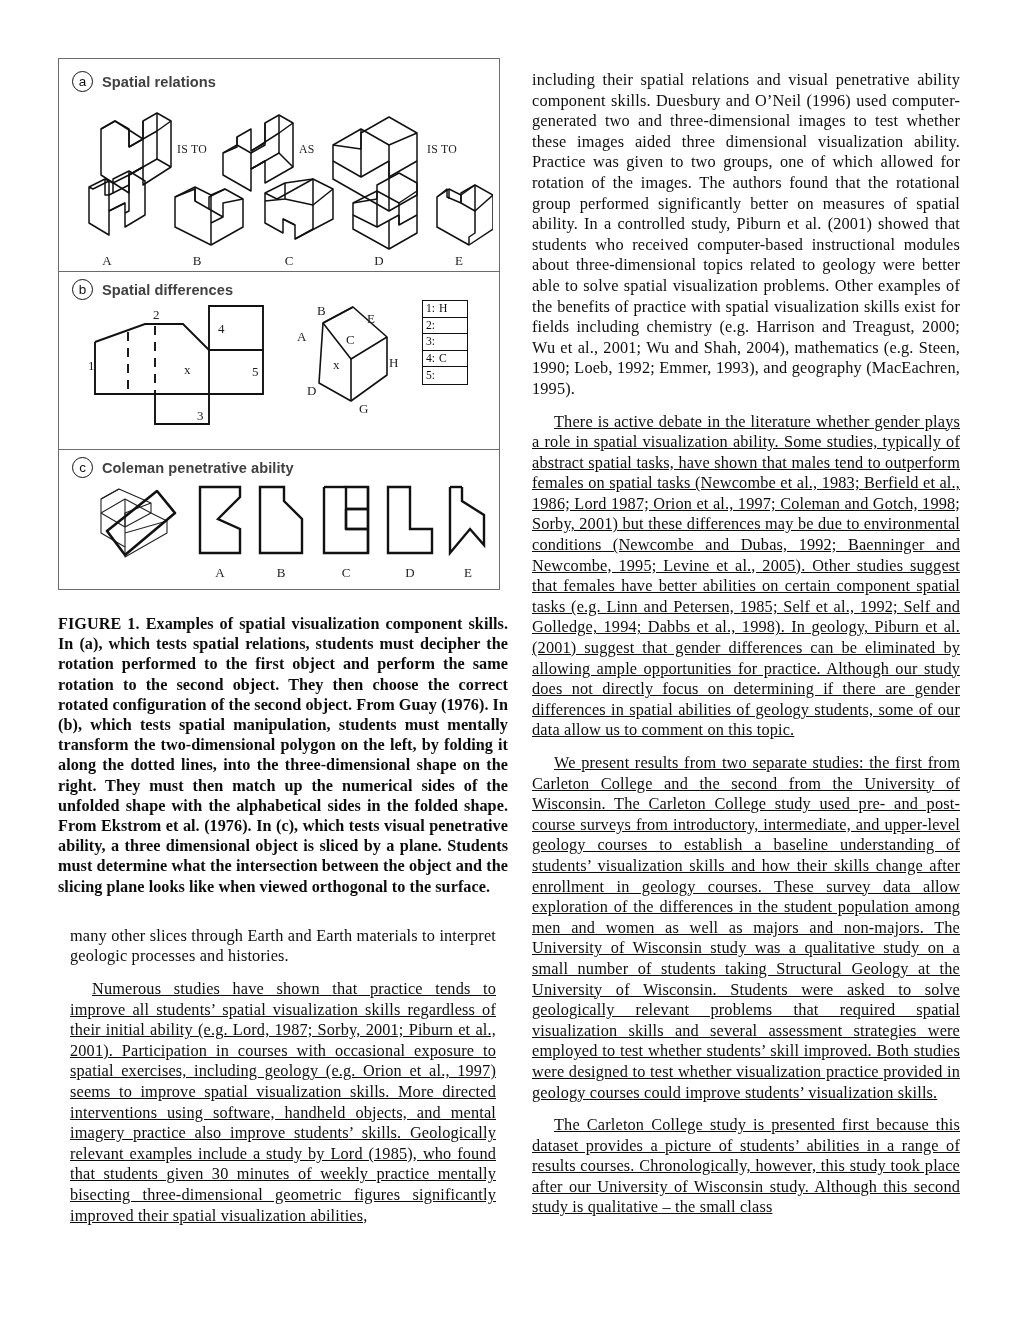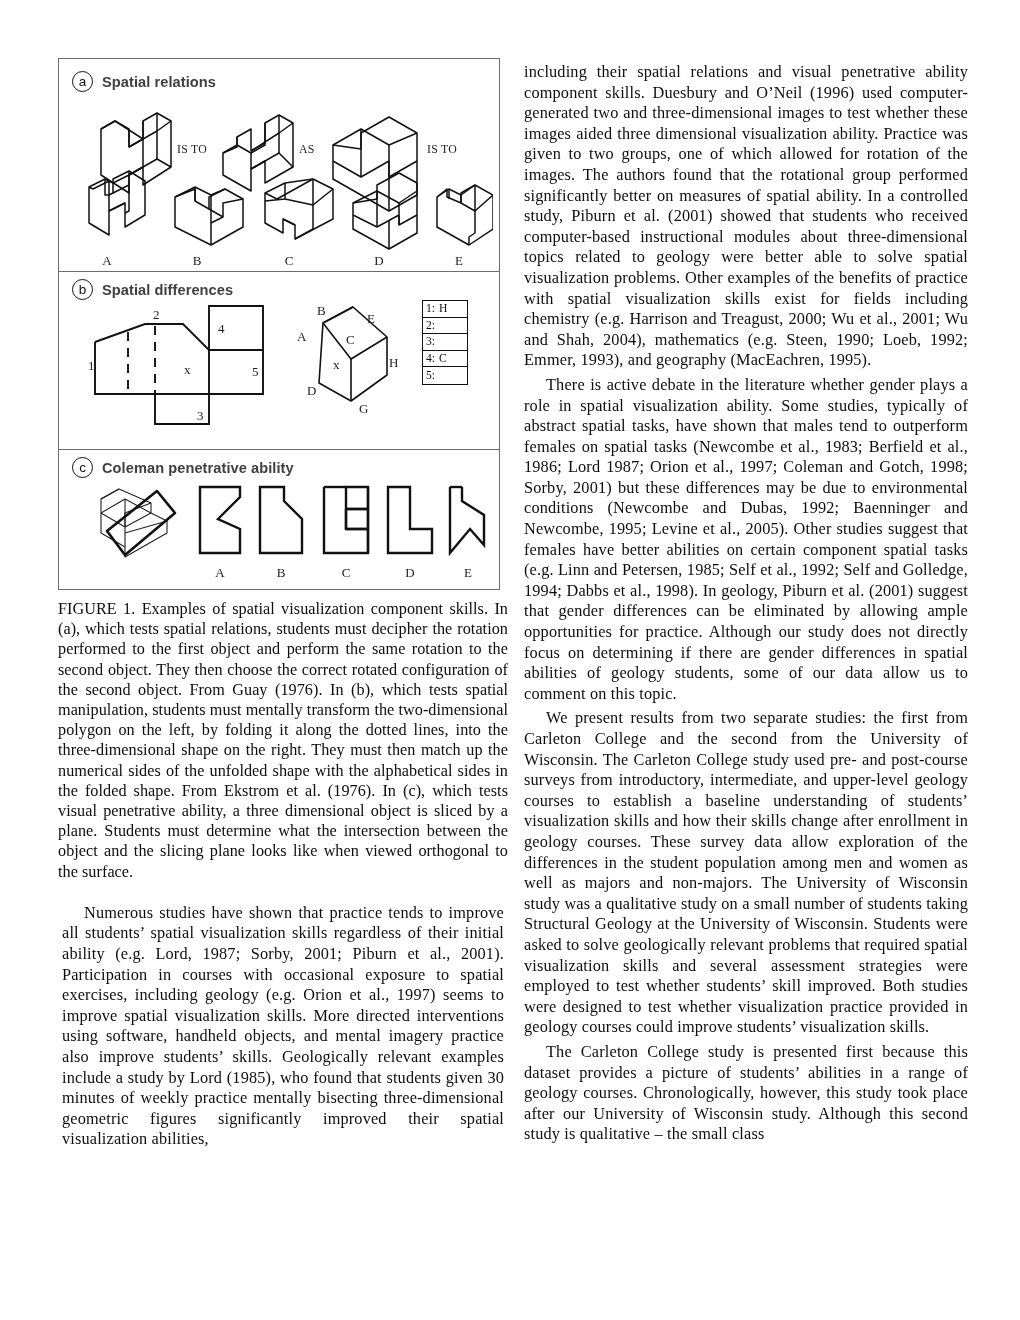--- a/index.html
+++ b/index.html
@@ -33,26 +33,26 @@
     width: 452px;
   }
 
   
   .body-par {
     font-family: "Liberation Serif", serif;
     font-size: 16.3px;
     line-height: 20.6px;
     text-align: justify;
     text-justify: inter-word;
-    margin: 4px;
+    margin: 12px;
     letter-spacing: 0.01em;
     -webkit-hyphens: none;
     hyphens: none;
   }
-  .body-par.indent { text-indent: 22px; }
+  .body-par.indent { text-indent: 22px; text-decoration: underline; }
 
   .section-head {
     font-family: "Liberation Sans", sans-serif;
     font-size: 18.5px;
     font-weight: bold;
     letter-spacing: -0.002em;
     margin: 13px 0 1px 0;
     line-height: 22px;
   }
 
@@ -106,23 +106,23 @@
   }
   .rel-word {
     font-family: "Liberation Serif", serif;
     font-size: 11.8px;
     fill: #222;
     letter-spacing: .02em;
   }
 
   
   .fig-caption {
-    margin-top: 9px;
-    font-family: "Liberation Serif", serif;
-    font-weight: normal;
+    margin-top: 24px;
+    font-family: "Liberation Serif", serif;
+    font-weight: bold;
     font-size: 16.2px;
     line-height: 20.2px;
     text-align: justify;
     letter-spacing: 0.003em;
   }
 
   .par-gap-sm { height: 17px; }
 </style>
 </head>
 <body>
@@ -360,28 +360,29 @@
         <text class="ser-lbl" x="216" y="98" text-anchor="middle">D</text>
         <text class="ser-lbl" x="274" y="98" text-anchor="middle">E</text>
       </svg>
 
     </div>
 
     <div class="fig-caption">FIGURE 1. Examples of spatial visualization component skills. In (a), which tests spatial relations, students must decipher the rotation performed to the first object and perform the same rotation to the second object. They then choose the correct rotated configuration of the second object. From Guay (1976). In (b), which tests spatial manipulation, students must mentally transform the two-dimensional polygon on the left, by folding it along the dotted lines, into the three-dimensional shape on the right. They must then match up the numerical sides of the unfolded shape with the alphabetical sides in the folded shape. From Ekstrom et al. (1976). In (c), which tests visual penetrative ability, a three dimensional object is sliced by a plane. Students must determine what the intersection between the object and the slicing plane looks like when viewed orthogonal to the surface.</div>
 
     <div class="par-gap-sm"></div>
 
+    <p class="body-par">many other slices through Earth and Earth materials to interpret geologic processes and histories.</p>
     <p class="body-par indent">Numerous studies have shown that practice tends to improve all students’ spatial  visualization skills regardless of their initial ability (e.g. Lord, 1987; Sorby, 2001; Piburn et al., 2001). Participation in courses with occasional exposure to spatial exercises, including geology (e.g. Orion et al., 1997) seems to improve spatial visualization skills. More directed interventions using software, handheld objects, and mental imagery practice also improve students’ skills. Geologically relevant examples include a study by Lord (1985), who found that students given 30 minutes of weekly practice mentally bisecting three-dimensional geometric figures significantly improved their spatial visualization abilities,</p>
 
   </div>
 
   <div class="col-right">
 
     <p class="body-par">including their spatial relations and visual penetrative ability component skills. Duesbury and O’Neil (1996) used computer-generated two and three-dimensional images to test whether these images aided three dimensional visualization ability. Practice was given to two groups, one of which allowed for rotation of the images. The authors found that the rotational group performed significantly better on measures of spatial ability. In a controlled study, Piburn et al. (2001) showed that students who received computer-based instructional modules about three-dimensional topics related to geology were better able to solve spatial visualization problems. Other examples of the benefits of practice with spatial visualization skills exist for fields including chemistry (e.g. Harrison and Treagust, 2000; Wu et al., 2001; Wu and Shah, 2004), mathematics  (e.g. Steen, 1990; Loeb, 1992; Emmer, 1993), and geography (MacEachren, 1995).</p>
     <p class="body-par indent">There is active debate in the literature whether gender plays a role in spatial visualization ability. Some studies, typically of abstract spatial tasks, have shown that males tend to outperform females on spatial tasks (Newcombe et al., 1983; Berfield et al., 1986; Lord 1987; Orion et al., 1997; Coleman and Gotch, 1998; Sorby, 2001) but these differences may be due to environmental conditions (Newcombe and Dubas, 1992; Baenninger and Newcombe, 1995; Levine et al., 2005). Other studies suggest that females have better abilities on certain component spatial tasks (e.g. Linn and Petersen, 1985; Self et al., 1992; Self and Golledge, 1994; Dabbs et al., 1998). In geology, Piburn et al. (2001) suggest that gender differences can be eliminated by allowing ample opportunities for practice. Although our study does not directly focus on determining if there are gender differences in spatial abilities of geology students, some of our data allow us to comment on this topic.</p>
 
 
     <p class="body-par indent">We present results from two separate studies: the first from Carleton College and the second from the University of Wisconsin. The Carleton College study used pre- and post-course surveys from introductory, intermediate, and upper-level geology courses to establish a baseline understanding of students’ visualization skills and how their skills change after enrollment in geology courses. These survey data allow exploration of the differences in the student population among men and women as well as majors and non-majors. The University of Wisconsin study was a qualitative study on a small number of students taking Structural Geology at the University of Wisconsin. Students were asked to solve geologically relevant problems that required spatial visualization skills and several assessment strategies were employed to test whether students’ skill improved. Both studies were designed to test whether visualization practice provided in geology courses could improve students’ visualization skills.</p>
-    <p class="body-par indent">The Carleton College study is presented first because this dataset provides a picture of students’ abilities in a range of geology courses. Chronologically, however, this study took place after our University of Wisconsin study. Although this second study is qualitative – the small class</p>
+    <p class="body-par indent">The Carleton College study is presented first because this dataset provides a picture of students’ abilities in a range of results courses. Chronologically, however, this study took place after our University of Wisconsin study. Although this second study is qualitative – the small class</p>
 
   </div>
 
 </div>
 
 </body></html>

